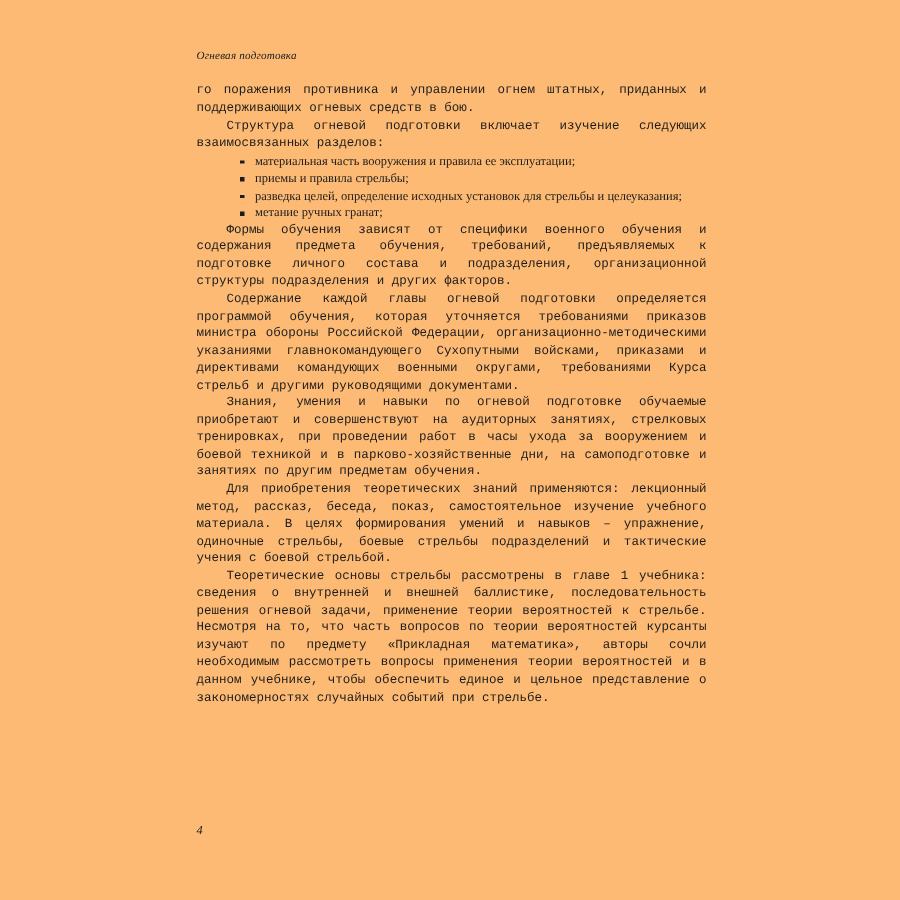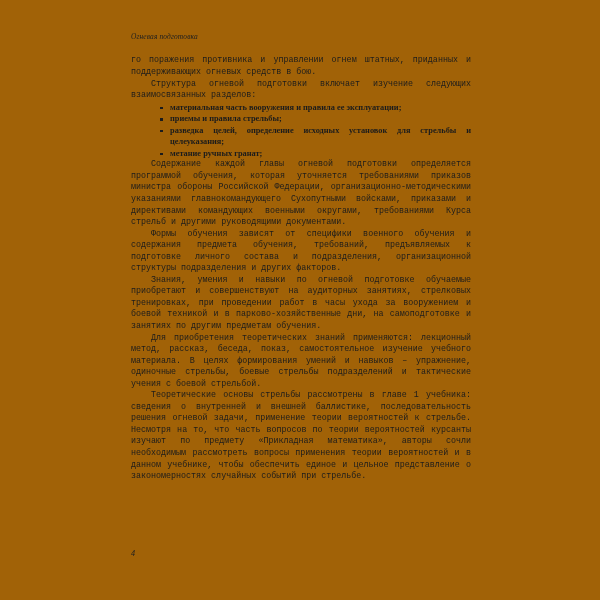--- a/index.html
+++ b/index.html
@@ -13,21 +13,21 @@
     overflow: hidden;
     font-family: "Liberation Serif", "DejaVu Serif", serif;
     color: #1a1a1a;
     -webkit-font-smoothing: antialiased;
   }
 
   .page {
     position: relative;
     width: 600px;
     height: 600px;
-    background: #a16207;
+    background: #fdba74;
     box-sizing: border-box;
   }
 
   
   .content {
     position: absolute;
     left: 131px;
     top: 33px;
     width: 340px;
   }
@@ -64,21 +64,20 @@
   }
 
   ul.bullets li {
     position: relative;
     margin: 0;
     padding-left: 39px;
     font-size: 8.35px;
     line-height: 11.55px;
     text-align: justify;
     color: #1c1c1c;
-    font-weight: bold;
   }
 
   ul.bullets li::before {
     content: "";
     position: absolute;
     left: 29px;
     top: 5px;
     width: 2.6px;
     height: 2.6px;
     background: #1c1c1c;
@@ -109,23 +108,23 @@
 
       <p>Структура огневой подготовки включает изучение следующих взаимосвязанных разделов:</p>
 
       <ul class="bullets">
         <li>материальная часть вооружения и правила ее эксплуатации;</li>
         <li>приемы и правила стрельбы;</li>
         <li>разведка целей, определение исходных установок для стрельбы и целеуказания;</li>
         <li>метание ручных гранат;</li>
       </ul>
 
+      <p>Формы обучения зависят от специфики военного обучения и содержания предмета обучения, требований, предъявляемых к подготовке личного состава и подразделения, организационной структуры подразделения и других факторов.</p>
+
       <p>Содержание каждой главы огневой подготовки определяется программой обучения, которая уточняется требованиями приказов министра обороны Российской Федерации, организационно-методическими указаниями главнокомандующего Сухопутными войсками, приказами и директивами командующих военными округами, требованиями Курса стрельб и другими руководящими документами.</p>
-
-      <p>Формы обучения зависят от специфики военного обучения и содержания предмета обучения, требований, предъявляемых к подготовке личного состава и подразделения, организационной структуры подразделения и других факторов.</p>
 
       <p>Знания, умения и навыки по огневой подготовке обучаемые приобретают и совершенствуют на аудиторных занятиях, стрелковых тренировках, при проведении работ в часы ухода за вооружением и боевой техникой и в парково-хозяйственные дни, на самоподготовке и занятиях по другим предметам обучения.</p>
 
 
       <p>Для приобретения теоретических знаний применяются: лекционный метод, рассказ, беседа, показ, самостоятельное изучение учебного материала. В целях формирования умений и навыков – упражнение, одиночные стрельбы, боевые стрельбы подразделений и тактические учения с боевой стрельбой.</p>
 
       <p>Теоретические основы стрельбы рассмотрены в главе 1 учебника: сведения о внутренней и внешней баллистике, последовательность решения огневой задачи, применение теории вероятностей к стрельбе. Несмотря на то, что часть вопросов по теории вероятностей курсанты изучают по предмету «Прикладная математика», авторы сочли необходимым рассмотреть вопросы применения теории вероятностей и в данном учебнике, чтобы обеспечить единое и цельное представление о закономерностях случайных событий при стрельбе.</p>
 
 
     </div>

